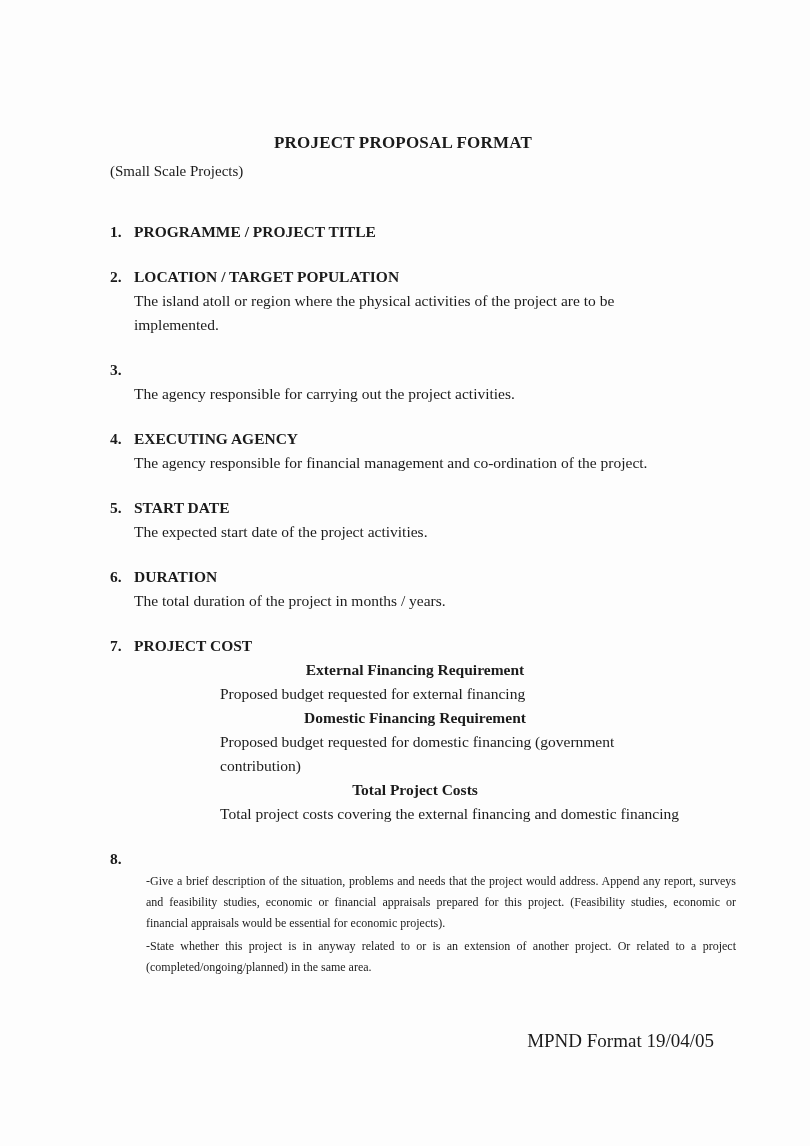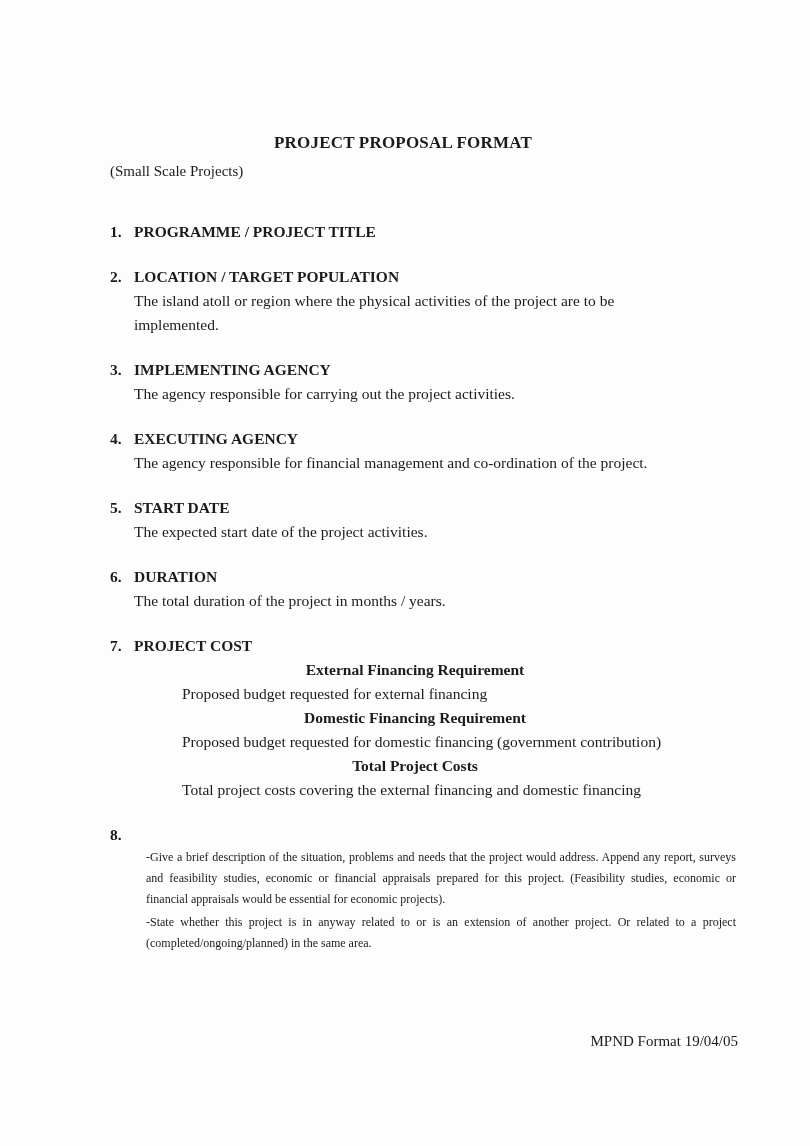--- a/index.html
+++ b/index.html
@@ -42,36 +42,36 @@
     line-height: 24px;
   }
   .cost-label {
     margin-left: 24px;
     font-weight: bold;
     font-size: 15.5px;
     line-height: 24px;
     text-align: center;
   }
   .cost-desc {
-    margin-left: 72px;
+    margin-left: 110px;
     font-size: 15.5px;
     line-height: 24px;
   }
   .para {
     margin: 0 0 2px 36px;
     font-size: 12px;
     line-height: 21px;
     text-align: justify;
     width: 590px;
   }
   .doc-footer {
     position: absolute;
     top: 1031px;
-    right: 72px;
-    font-size: 15px;
+    right: 96px;
+    font-size: 19px;
     line-height: 20px;
   }
 </style>
 </head>
 <body>
 
 <div class="page">
 
   <header class="doc-header">
     <h1 class="doc-title">PROJECT PROPOSAL FORMAT</h1>
@@ -89,21 +89,20 @@
     <div class="sec-head">
       <span class="num">2.</span>
       <span class="head-text">LOCATION / TARGET POPULATION</span>
     </div>
     <p class="sec-body">The island atoll or region where the physical activities of the project are to be implemented.</p>
   </section>
 
   <section class="sec">
     <div class="sec-head">
       <span class="num">3.</span>
-      <span class="head-text">IMPLEMENTING AGENCY</span>
     </div>
     <p class="sec-body">The agency responsible for carrying out the project activities.</p>
   </section>
 
   <section class="sec">
     <div class="sec-head">
       <span class="num">4.</span>
       <span class="head-text">EXECUTING AGENCY</span>
     </div>
     <p class="sec-body">The agency responsible for financial management and co-ordination of the project.</p>

